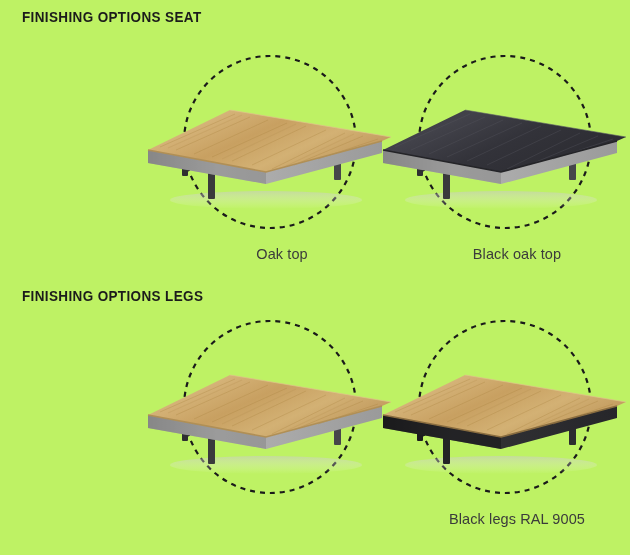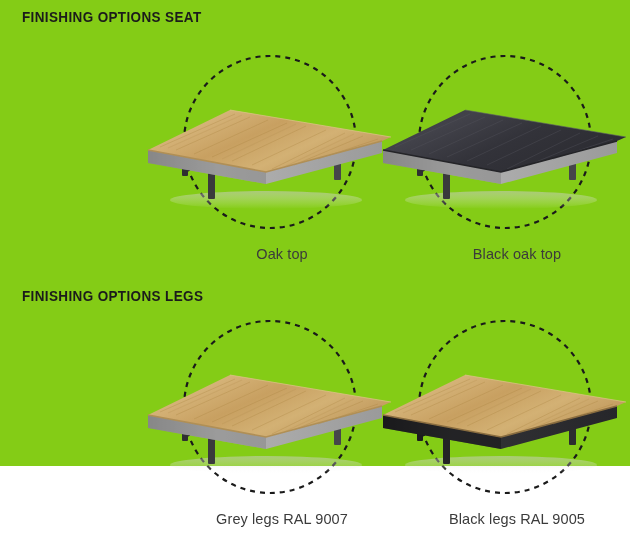--- a/index.html
+++ b/index.html
@@ -11,22 +11,22 @@
     width: 630px;
     height: 555px;
     position: relative;
     font-family: "Liberation Sans", sans-serif;
     overflow: hidden;
   }
 
   .page {
     position: relative;
     width: 630px;
-    height: 466px;
-    background: #84cc16;
+    height: 555px;
+    background: #bef264;
   }
 
   
   .section-heading {
     position: absolute;
     left: 22px;
     font-family: "Liberation Sans", sans-serif;
     font-weight: bold;
     font-size: 14.5px;
     letter-spacing: 0.4px;
@@ -282,21 +282,20 @@
               <g stroke="#b89253" stroke-width="1.3" opacity="0.3" fill="none">
                 <path d="M30 64 L104 31"></path>
                 <path d="M84 75 L158 40"></path>
                 <path d="M146 83 L216 50"></path>
               </g>
               <path d="M10 66 L128 88 L244 57" fill="none" stroke="#b08f56" stroke-width="1.6"></path>
               <path d="M92 26 L253 53" fill="none" stroke="#e0c38c" stroke-width="1" opacity="0.7"></path>
             </svg>
           </div>
         </div>
-        <div class="caption">Grey legs RAL 9007</div>
       </div>
 
       <div class="option option-col-1">
         <div class="circle-wrap">
           <div class="dashed-circle">
             <svg width="176" height="176" viewBox="0 0 176 176">
               <circle cx="88" cy="88" r="86" fill="none" stroke="#1a1a1a" stroke-width="2.2" stroke-dasharray="5 5" stroke-linecap="butt"></circle>
             </svg>
           </div>
           <div class="product">

